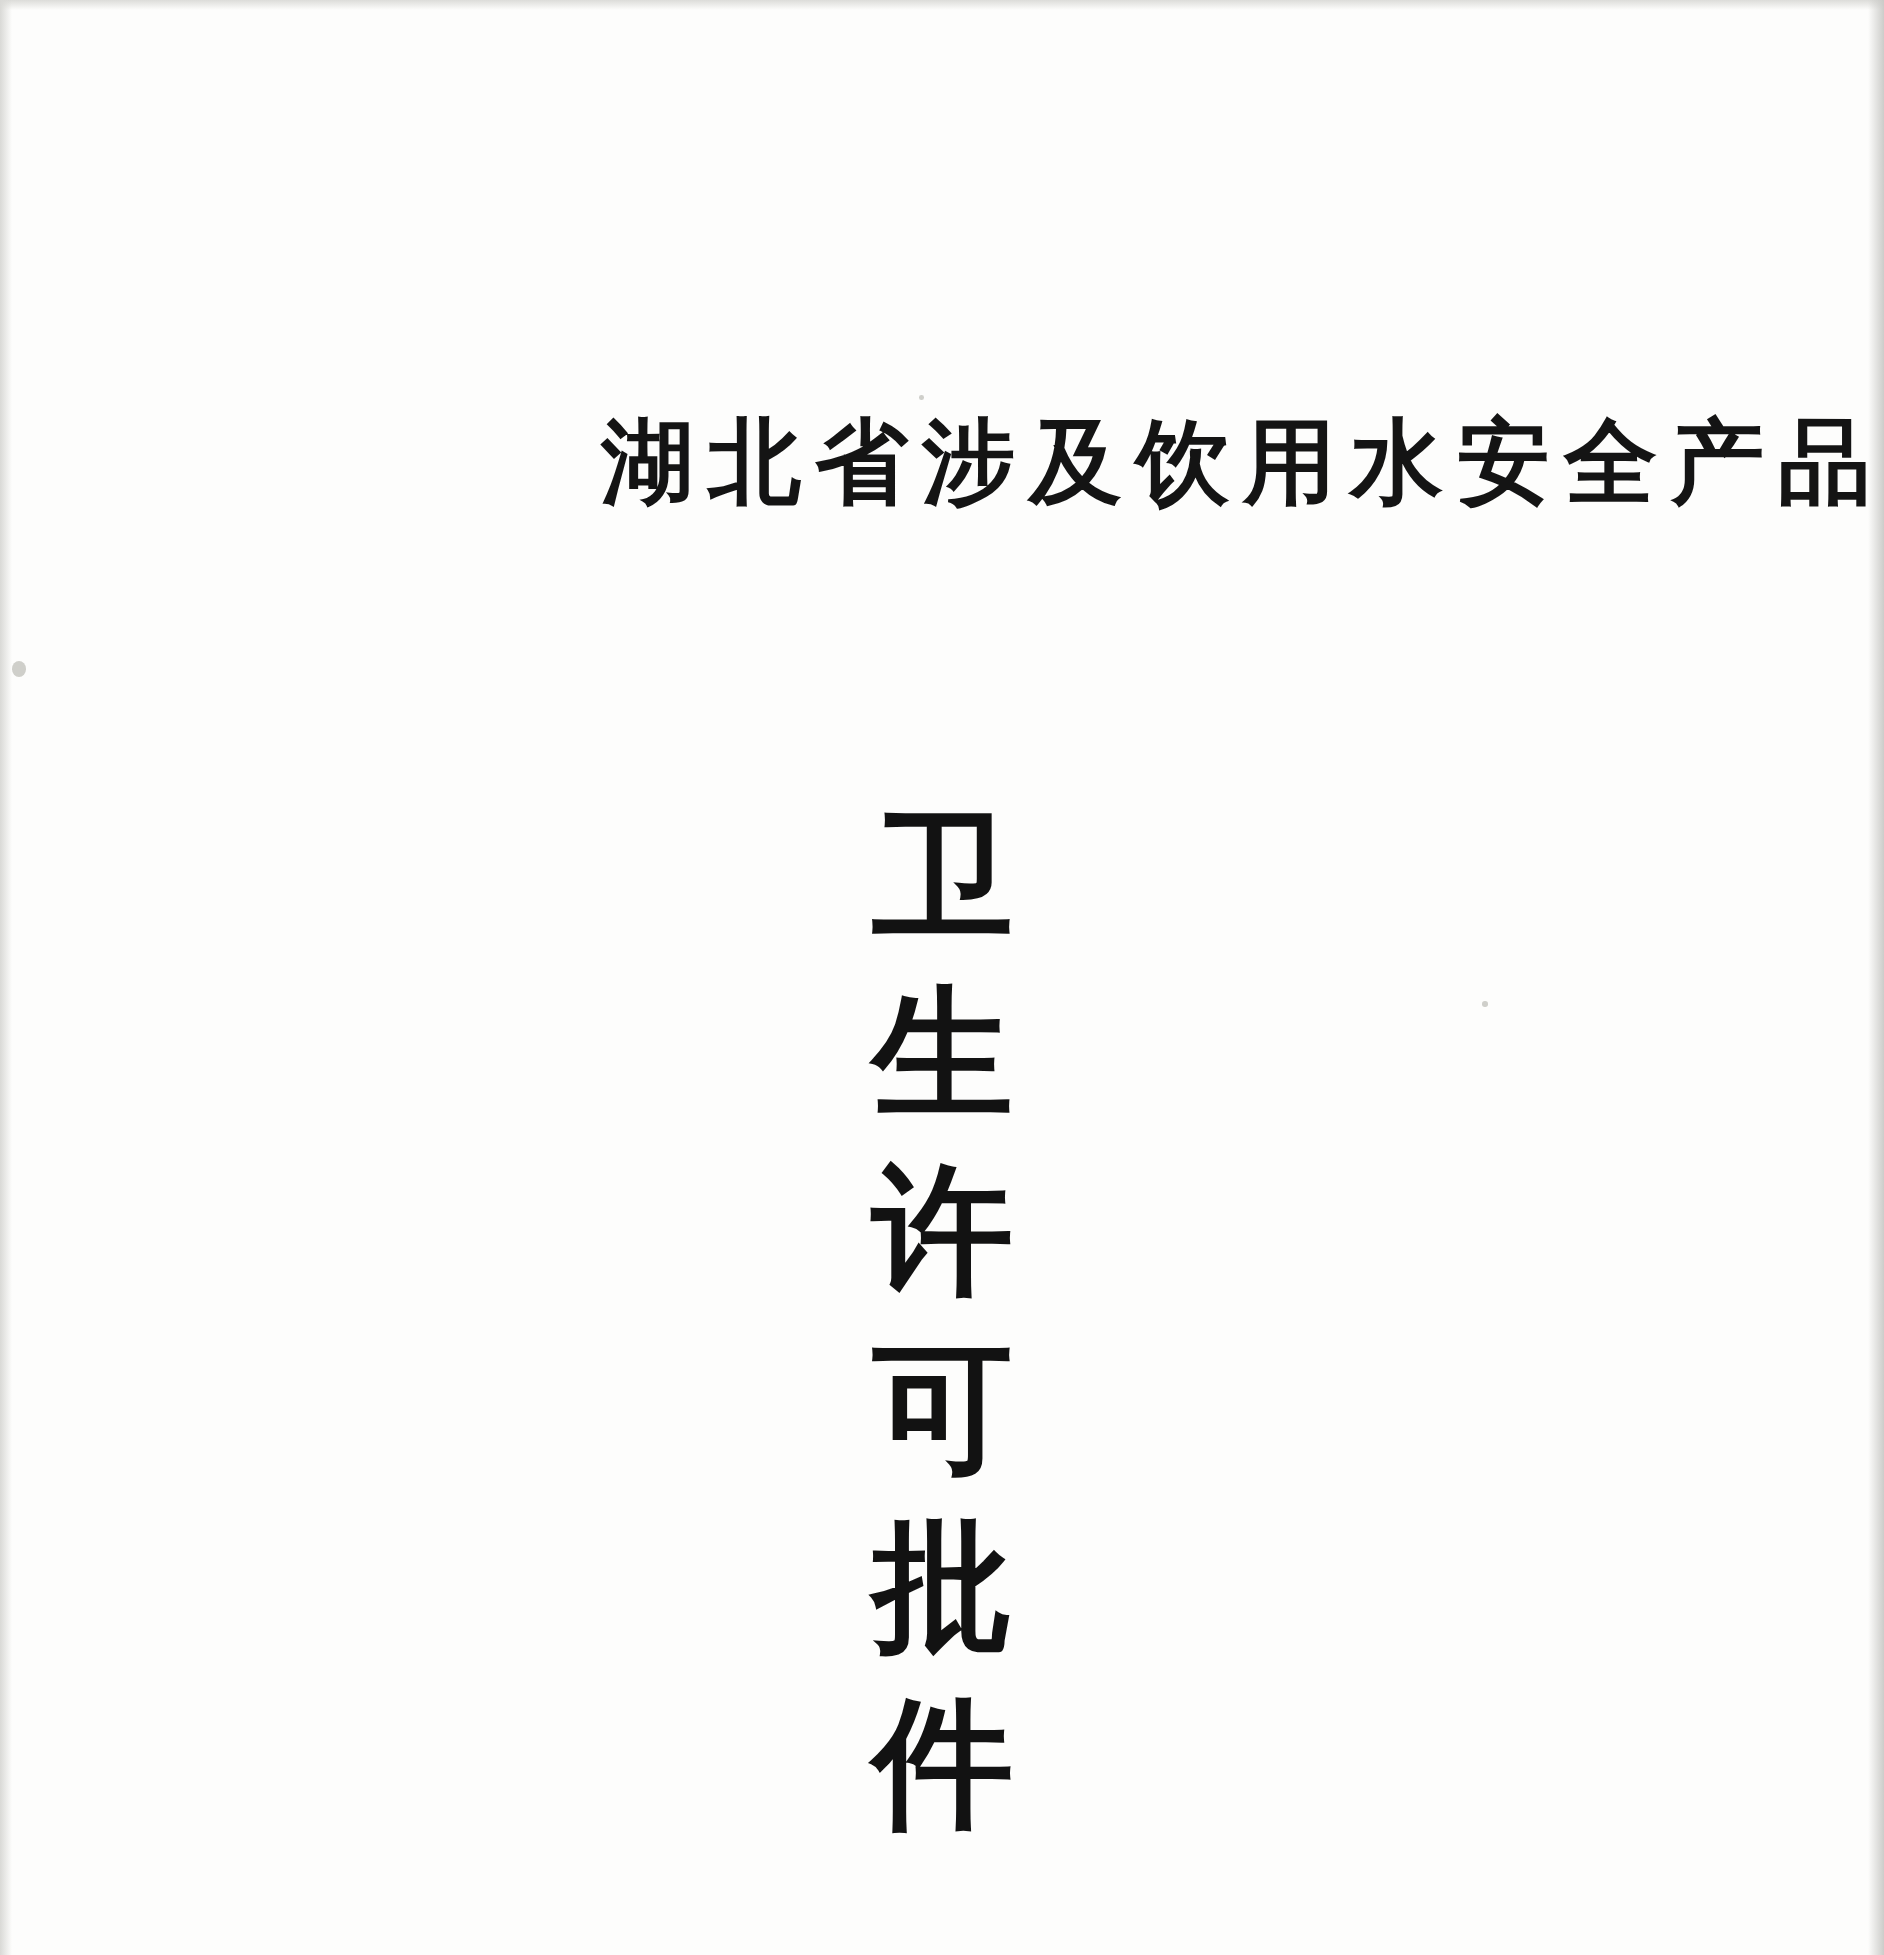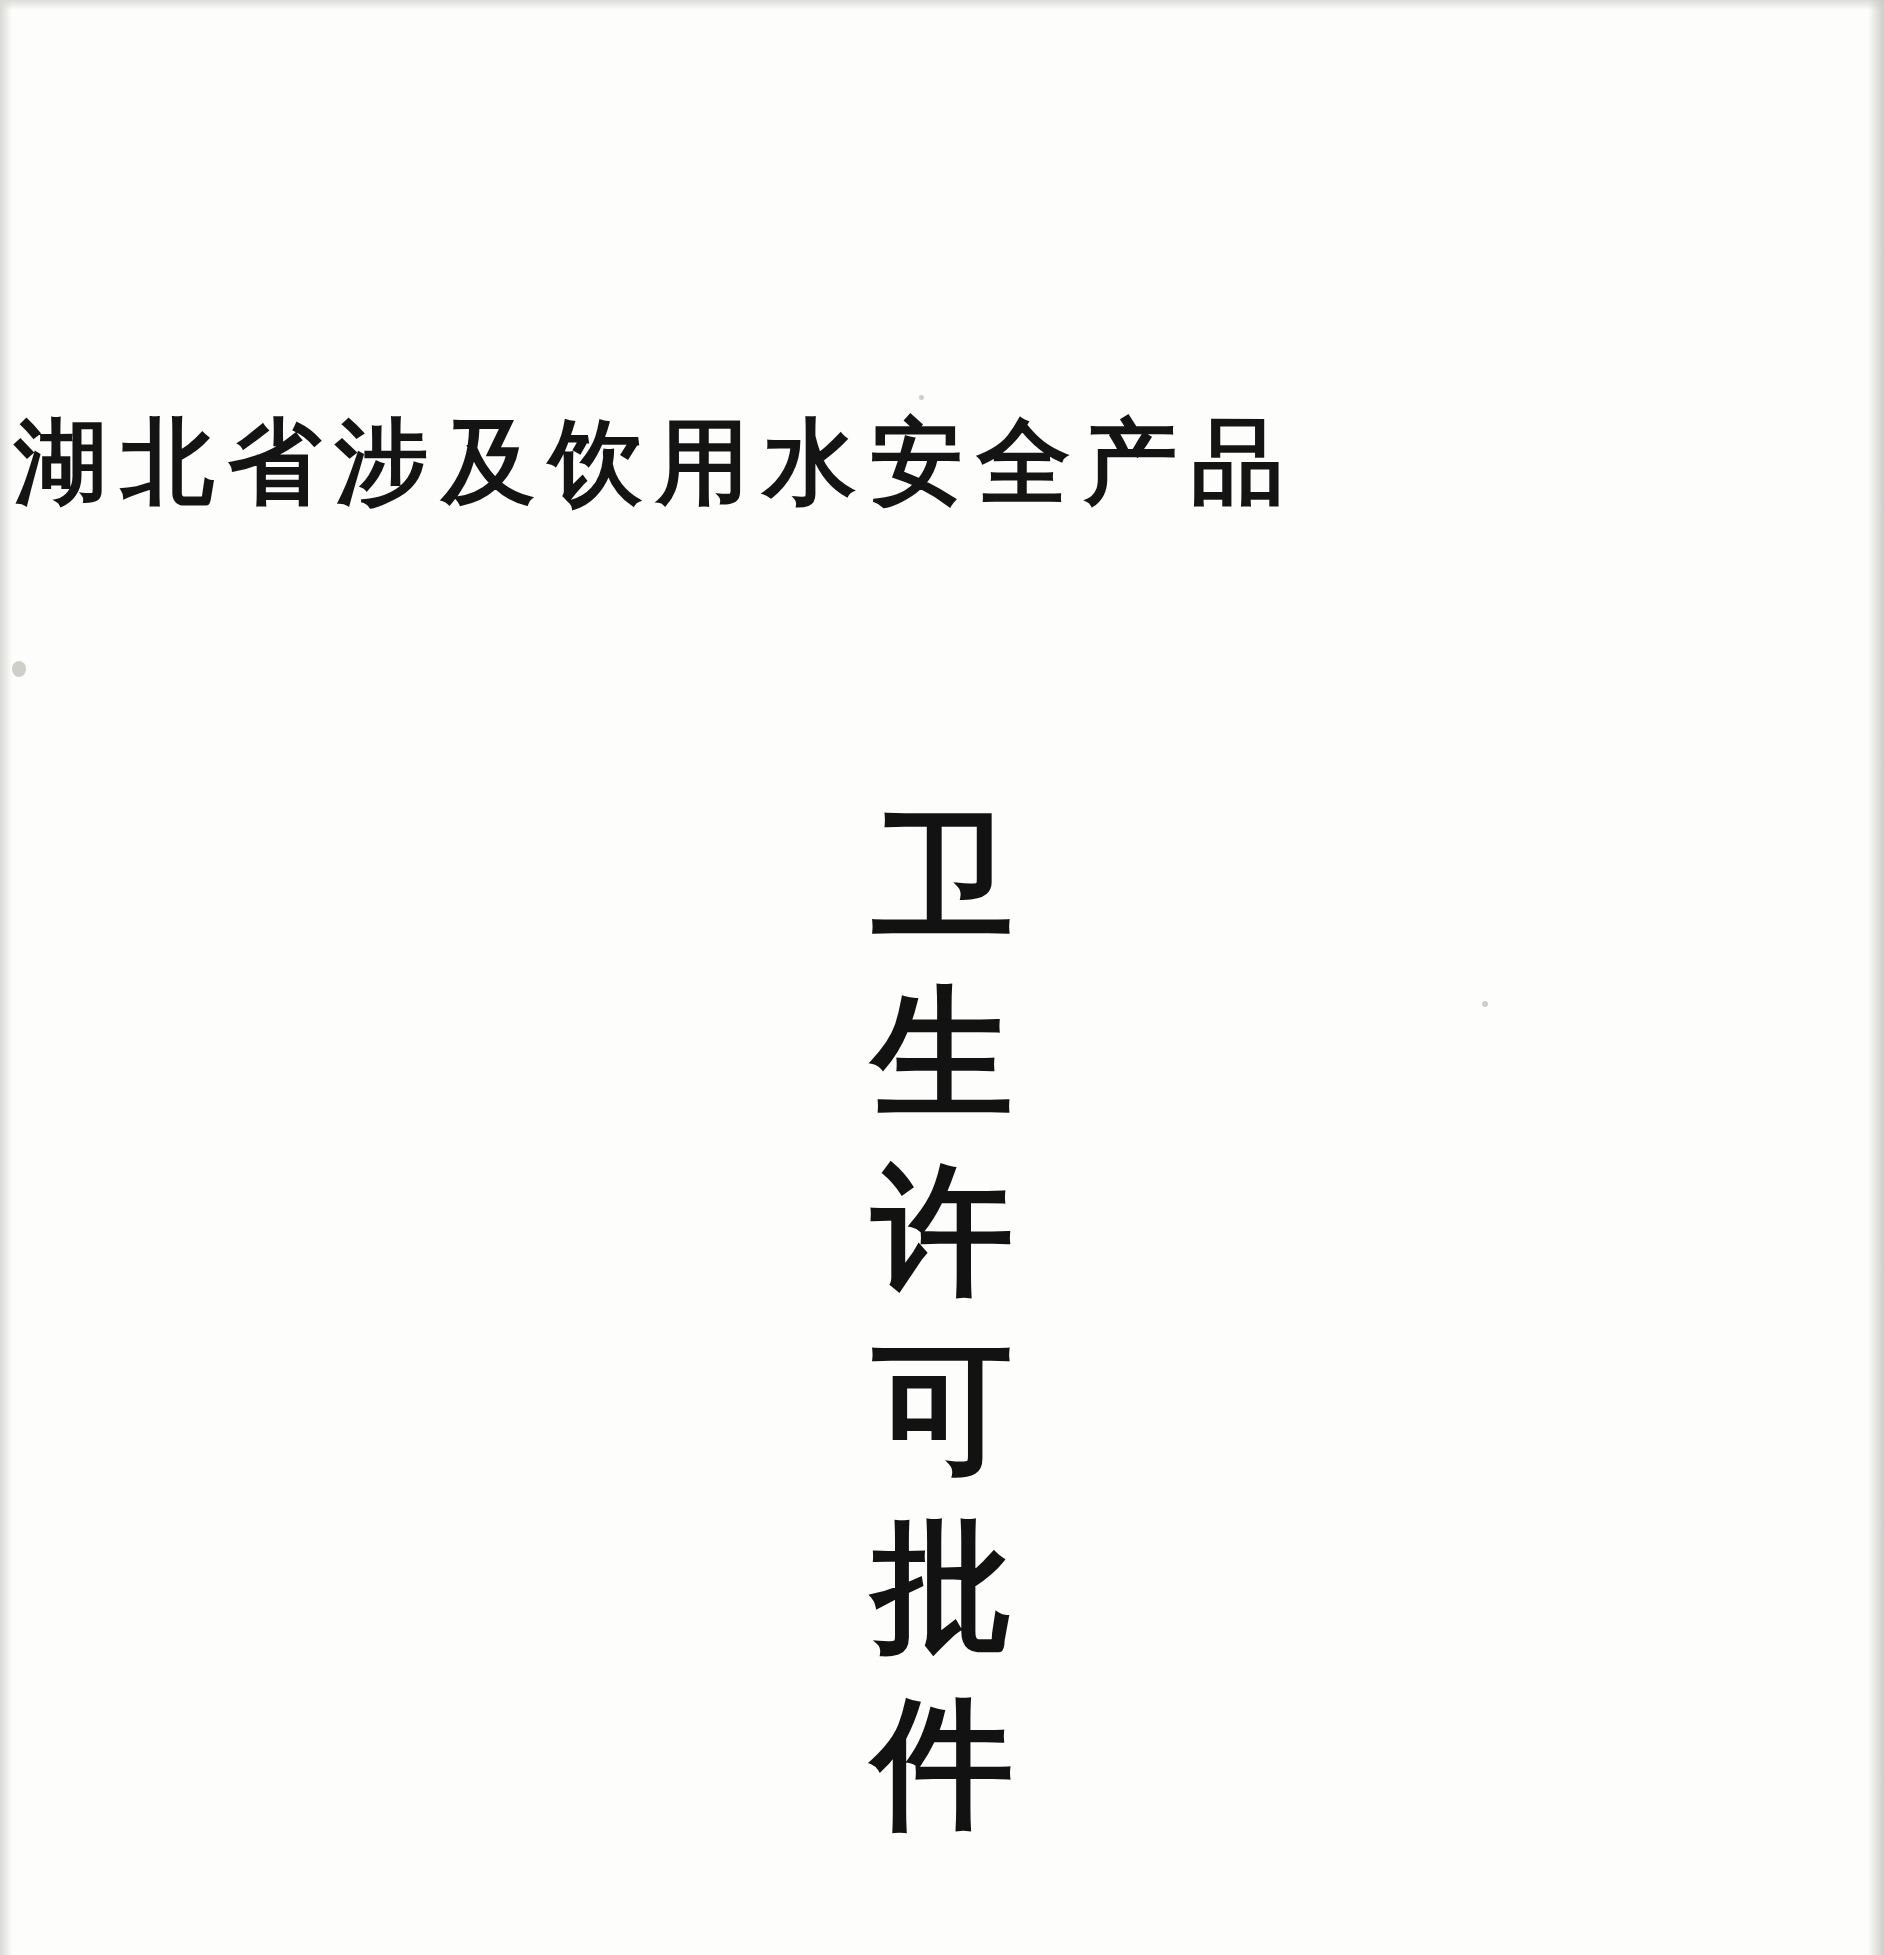--- a/index.html
+++ b/index.html
@@ -55,21 +55,21 @@
     border-radius: 50%;
     pointer-events: none;
   }
 
   
   .doc-heading {
     position: absolute;
     top: 415px;
     left: 0;
     width: 100%;
-    text-align: left;
+    text-align: right;
     font-family: "DejaVu Serif", "Liberation Serif", serif;
     font-weight: 700;
     font-size: 93px;
     letter-spacing: 14px;
     color: #141414;
     text-indent: 14px;
     line-height: 1;
     white-space: nowrap;
   }
 

